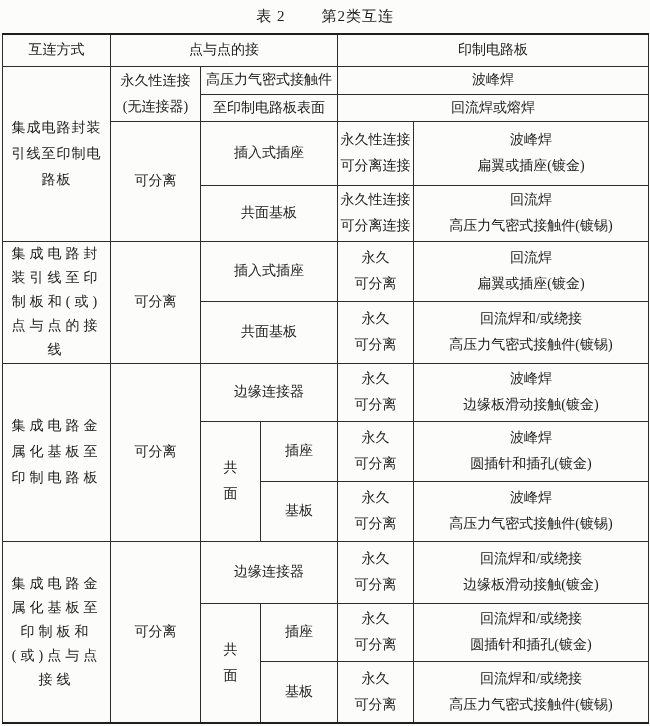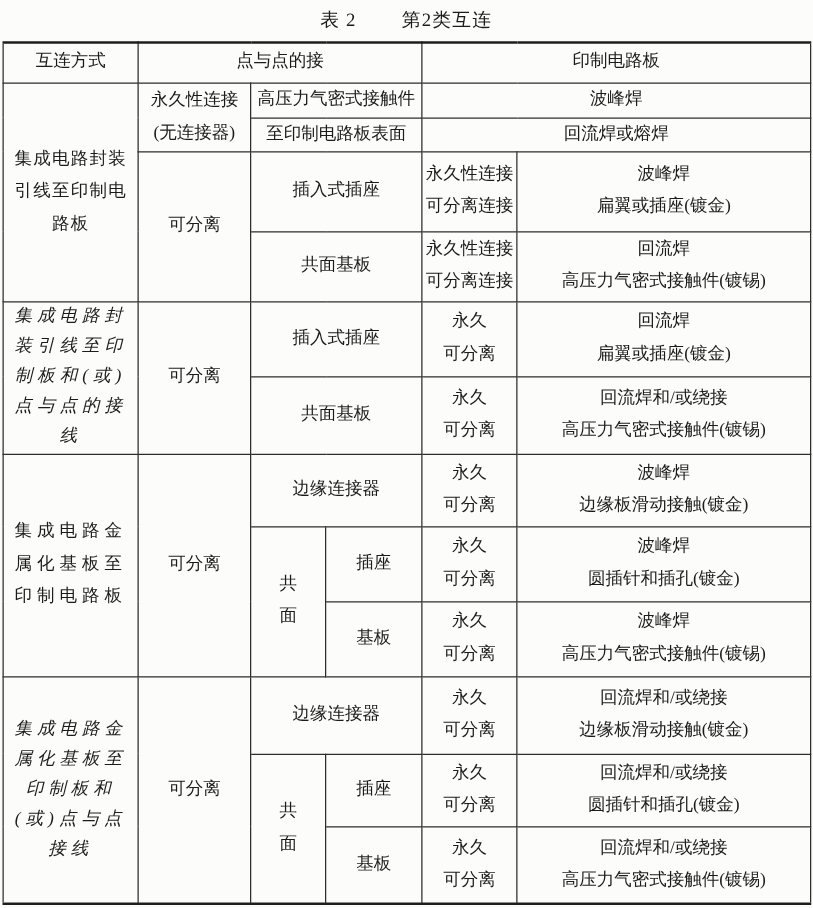--- a/index.html
+++ b/index.html
@@ -50,21 +50,21 @@
     padding-right: 4px;
   }
   
   td.method {
     text-align: left;
     padding: 0 7px;
     line-height: 27px;
   }
   td.method.ls1 { letter-spacing: 1px; }
   td.method.ls4 { letter-spacing: 4px; }
-  td.method.tight { line-height: 24px; font-style: italic; }
+  td.method.tight { line-height: 24px; }
   
   tr.rh0  { height: 32px; }
   tr.rh1  { height: 28px; }
   tr.rh2  { height: 27px; margin-left: 42px; }
   tr.rh3  { height: 64px; }
   tr.rh4  { height: 56px; }
   tr.rh5  { height: 60px; }
   tr.rh6  { height: 62px; }
   tr.rh7  { height: 58px; }
   tr.rh8  { height: 60px; }

